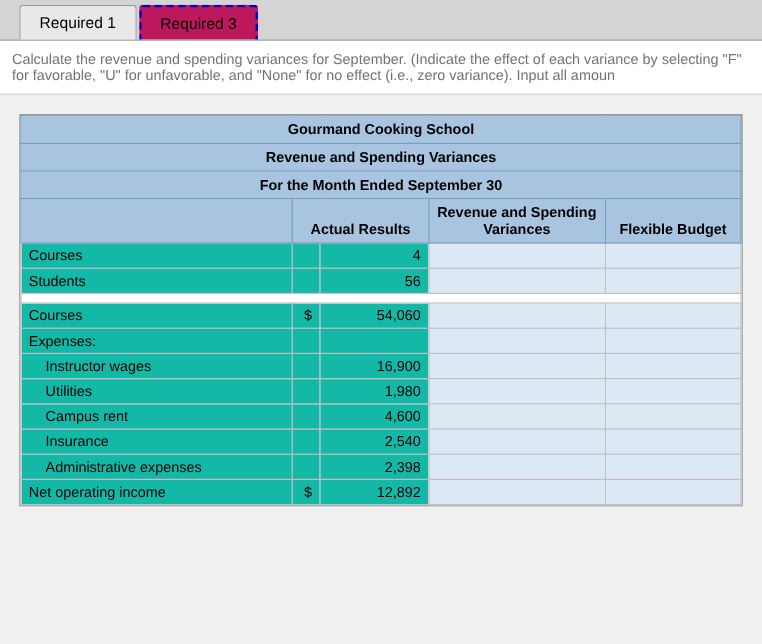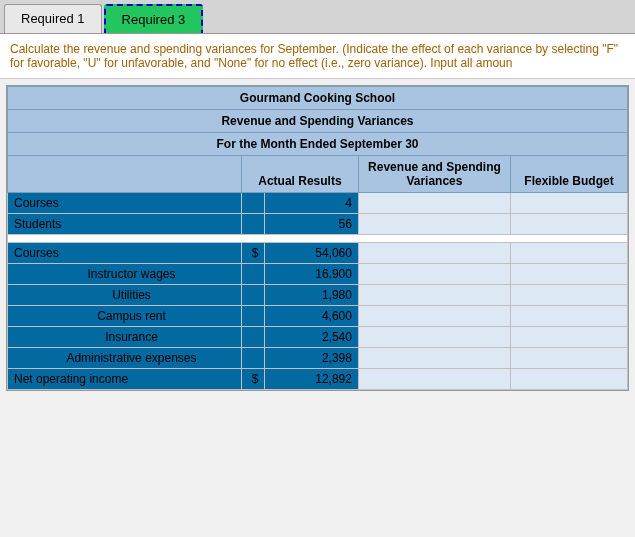--- a/index.html
+++ b/index.html
@@ -9,56 +9,56 @@
       background: #f0f0f0;
       width: 635px;
     }
 
     
     .tabs {
       display: flex;
       background: #d4d4d4;
       border-bottom: 1px solid #999;
       padding-top: 4px;
-      padding-left: 4px;
+      padding-left: 16px;
       gap: 2px;
     }
     .tab {
       padding: 6px 16px;
       background: #e8e8e8;
       border: 1px solid #999;
       border-bottom: none;
       cursor: pointer;
       font-size: 13px;
       border-radius: 3px 3px 0 0;
     }
     .tab.active {
-      background: #22c55e;
+      background: #be185d;
       border: 2px dashed #0000cc;
       border-bottom: none;
       font-weight: normal;
       text-align: right;
     }
 
     
     .instruction {
       background: #ffffff;
       padding: 8px 10px;
       font-size: 12px;
       border-bottom: 1px solid #ccc;
       color: #000;
     }
     .instruction span {
-      color: #a16207;
+      color: #737373;
     }
 
     
     .content {
       background: #f0f0f0;
-      padding: 6px;
+      padding: 16px;
     }
 
     
     .table-wrapper {
       background: #ffffff;
       border: 1px solid #999;
     }
 
     table {
       width: 100%;
@@ -82,29 +82,29 @@
       font-weight: bold;
       padding: 4px 6px;
       border: 1px solid #7a9eba;
       vertical-align: bottom;
     }
 
     
     .data-row td {
       border: 1px solid #c0c0c0;
       padding: 3px 6px;
-      background: #0369a1;
+      background: #14b8a6;
     }
 
     .data-row td.label {
       text-align: left;
     }
 
     .data-row td.indented {
-      text-align: center;
+      text-align: left;
       padding-left: 20px;
     }
 
     .data-row td.number {
       text-align: right;
       width: 80px;
     }
 
     .data-row td.dollar {
       text-align: right;
@@ -183,20 +183,27 @@
         </tr>
 
         <tr class="data-row">
           <td class="label">Courses</td>
           <td class="dollar">$</td>
           <td class="number">54,060</td>
           <td class="input-cell"><input type="text" style="width: 100%; border: none; background: transparent; font-size: 12px;"></td>
           <td class="flexible-input"><input type="text" style="width: 100%; border: none; background: transparent; font-size: 12px;"></td>
         </tr>
 
+        <tr class="data-row">
+          <td class="label">Expenses:</td>
+          <td class="dollar"></td>
+          <td class="number"></td>
+          <td class="input-cell"></td>
+          <td class="flexible-input"></td>
+        </tr>
 
         <tr class="data-row">
           <td class="indented">Instructor wages</td>
           <td class="dollar"></td>
           <td class="number">16,900</td>
           <td class="input-cell"><input type="text" style="width: 100%; border: none; background: transparent; font-size: 12px;"></td>
           <td class="flexible-input"><input type="text" style="width: 100%; border: none; background: transparent; font-size: 12px;"></td>
         </tr>
 
 

